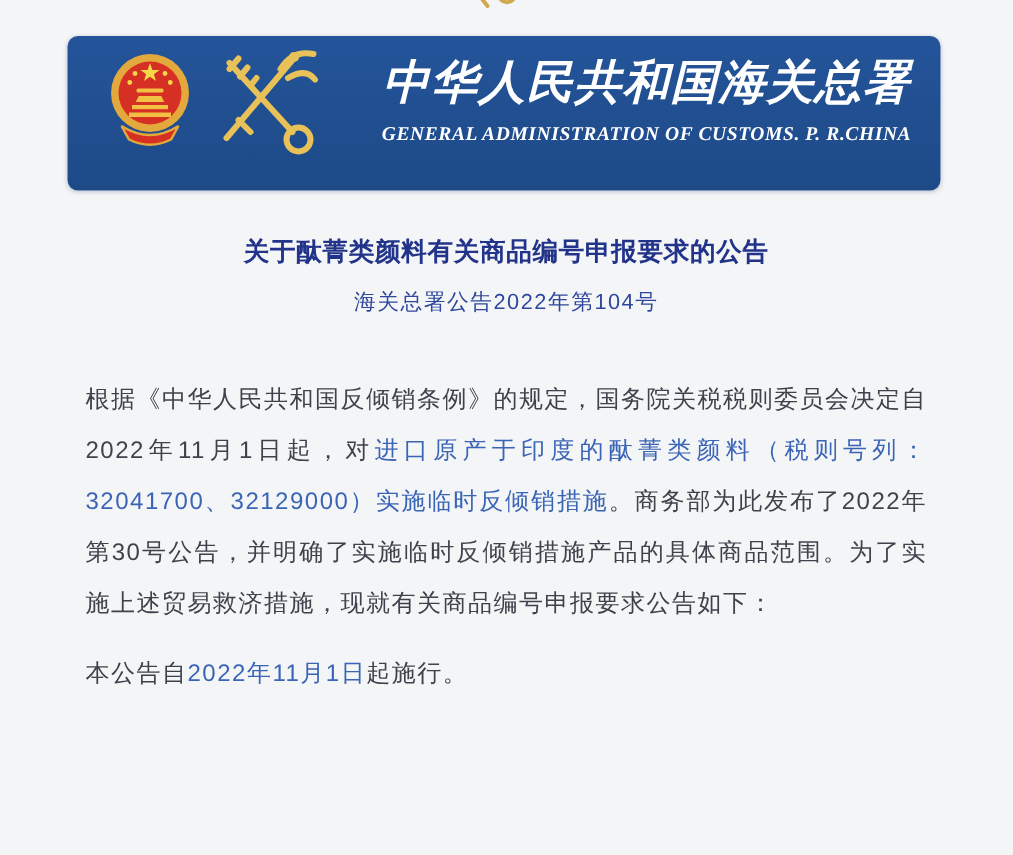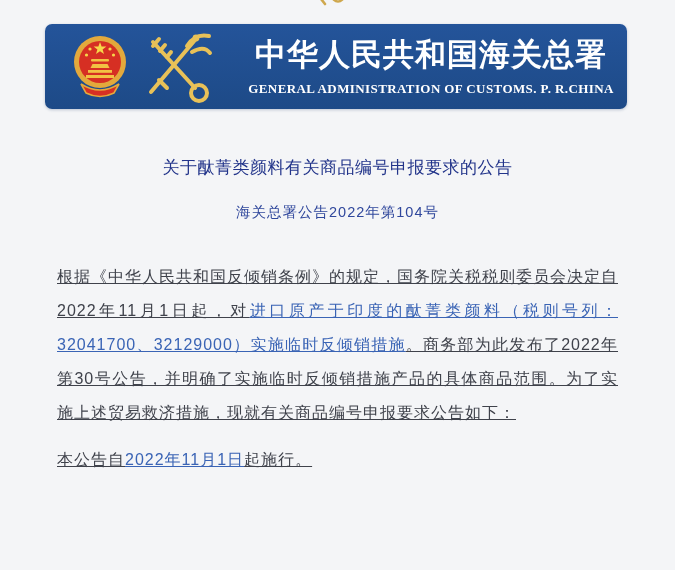--- a/index.html
+++ b/index.html
@@ -22,53 +22,54 @@
     font-family:"Liberation Sans","DejaVu Sans",sans-serif;
     position:relative;
   }
   .viewport{position:absolute;inset:0;width:675px;height:570px;overflow:hidden;}
 
   
   .top-fragment{position:absolute;left:308px;top:-12px;width:48px;height:26px;}
 
   
   .banner{
-    position:absolute;left:45px;top:24px;width:582px;height:85px;
+    position:absolute;left:45px;top:24px;width:582px;height:103px;
     background:linear-gradient(180deg,#24549a 0%,#1d4a87 100%);
     border-radius:7px;
     box-shadow:0 1px 3px rgba(20,50,100,.25);
     cursor:pointer;
+    font-style:italic;
   }
   .nat-emblem{position:absolute;left:28px;top:10px;width:54px;height:66px;display:block;}
   .customs-emblem{position:absolute;left:92px;top:4px;width:80px;height:78px;display:block;}
   .banner-text{position:absolute;left:198px;right:8px;top:10px;text-align:center;color:var(--banner-text);}
   .org-cn{
     font-family:"Liberation Serif","DejaVu Serif",serif;
     font-weight:bold;font-size:31px;line-height:42px;letter-spacing:1px;white-space:nowrap;
   }
   .org-en{
     font-family:"Liberation Serif","DejaVu Serif",serif;
     font-weight:bold;font-size:13px;letter-spacing:.4px;margin-top:5px;white-space:nowrap;
   }
 
   
   .doc{position:absolute;left:57px;top:109px;width:561px;color:var(--body-text);}
   .doc-title{
     margin:48px 0 0 0;text-align:center;
-    font-size:17px;font-weight:normal;line-height:22px;letter-spacing:.5px;
+    font-size:17px;font-weight:bold;line-height:22px;letter-spacing:.5px;
     color:var(--title-navy);
   }
   .doc-no{
-    margin-top:24px;text-align:center;
+    margin-top:14px;text-align:center;
     font-size:14.5px;line-height:18px;letter-spacing:1px;
     color:var(--subtitle-navy);
   }
   .doc-body{margin-top:39px;font-size:16px;line-height:34px;text-align:justify;letter-spacing:1px;}
   .doc-body p{margin:0 0 13px 0;}
-  .seg{color:var(--body-text);text-decoration:underline;}
+  .seg{color:var(--body-text);}
   .seg.link-blue{color:var(--link-blue);cursor:pointer;}
   .seg.strong-navy{color:var(--strong-navy);font-weight:bold;letter-spacing:1.5px;}
 </style>
 </head>
 <body>
 
 <div class="viewport">
 
   <div class="top-fragment">
     <svg width="48" height="26" viewBox="0 0 48 26">

